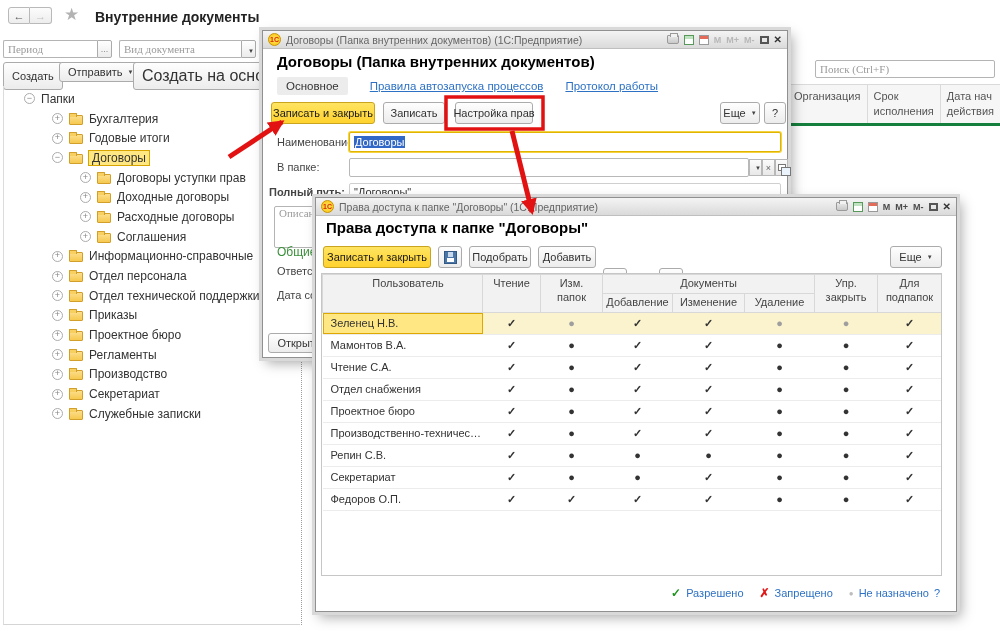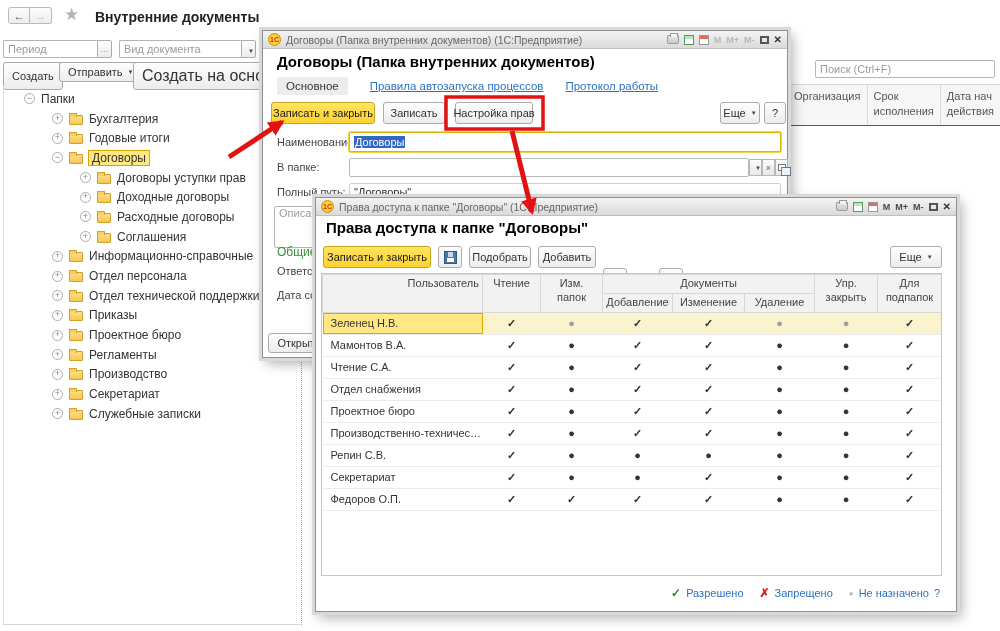--- a/index.html
+++ b/index.html
@@ -7,33 +7,33 @@
   .abs { position:absolute; }
   #stage { position:relative; width:1000px; height:631px; background:#fff; }
 
   
   .btn { display:inline-flex; align-items:center; justify-content:center; border:1px solid #ABABAB;
          border-radius:3px; background:linear-gradient(#FEFEFE,#ECECEC); font-size:11px; color:#333;
          padding:0 8px; height:22px; cursor:default; white-space:nowrap; }
   .btn-yellow { background:linear-gradient(#FFE461,#FFD22E); border-color:#C9A41E; font-weight:normal; color:#1a1a1a; }
   .caret:after { content:"▼"; font-size:6px; color:#444; margin-left:5px; position:relative; top:0px; }
   .tb-input { border:1px solid #B4B4B4; border-radius:2px; background:#fff; font-size:11px; color:#333;
-              font-family:Liberation Sans, sans-serif; padding:0 4px; }
+              font-family:Liberation Serif, serif; padding:0 4px; }
   .tb-input::placeholder { color:#9B9B9B; }
 
   
   .navpair { display:flex; }
   .navbtn { width:22px; height:17px; border:1px solid #B9B9B9; background:linear-gradient(#FCFCFC,#EDEDED);
             display:flex; align-items:center; justify-content:center; font-size:11px; }
   .navbtn.first { border-radius:3px 0 0 3px; color:#555; }
   .navbtn.second { border-radius:0 3px 3px 0; border-left:none; color:#C0C0C0; }
   .star { color:#B3B3B3; font-size:17px; }
   .main-title { font-size:14px; font-weight:bold; color:#222; }
 
-  .list-header { display:flex; border-top:1px solid #DADADA; border-bottom:1px solid #15803d; background:#F6F6F6; height:42px; }
+  .list-header { display:flex; border-top:1px solid #DADADA; border-bottom:3px solid #15803d; background:#F6F6F6; height:42px; }
   .list-header .cell { border-right:1px solid #DADADA; font-size:11px; color:#555; padding:4px 6px; white-space:pre-line; line-height:1.35; }
 
   
   #tree { border-left:1px solid #DCDCDC; border-bottom:1px solid #D5D5D5;padding-left:14px; }
   .trow { height:19.7px; display:flex; align-items:center; gap:6px; font-size:12px; color:#333; }
   .ind0 { padding-left:6px; } .ind1 { padding-left:34px; } .ind2 { padding-left:62px; }
   .exp { width:11px; height:11px; border:1px solid #ABABAB; border-radius:50%; color:#888; flex:none;
          display:flex; align-items:center; justify-content:center; font-size:9px; line-height:1; background:#fff; }
   .exp.plus:after { content:"+"; position:relative; top:-0.5px; }
   .exp.minus:after { content:"−"; position:relative; top:-0.5px; }
@@ -270,21 +270,21 @@
     <div class="abs lbl" style="left:14px; top:130px;">В папке:</div>
     <div class="abs field-box" style="left:86px; top:127px; width:400px; height:19px;"></div>
     <div class="abs combo-btn" style="left:486px; top:128px;">
         <span class="caret" style="margin:0;"></span>
       </div>
     <div class="abs combo-btn" style="left:499px; top:128px; font-size:9px;">×</div>
     <div class="abs combo-btn" style="left:512px; top:128px;">
         <span class="ic-open"></span>
       </div>
 
-    <div class="abs lbl" style="left:14px; top:155px;">Полный путь:</div>
+    <div class="abs lbl" style="left:6px; top:155px;font-weight:bold;">Полный путь:</div>
     <div class="abs field-box" style="left:86px; top:152px; width:432px; height:18px; border-color:#CFCFCF;">"Договоры"</div>
 
     <textarea class="abs tb-input" style="left: 11px; top: 175px; width: 507px; height: 42px; resize: none;" placeholder="Описание"></textarea>
 
     <div class="abs green-head" style="left:14px; top:214px;">Общие сведения</div>
     <div class="abs lbl" style="left:14px; top:234px;">Ответственный:</div>
     <div class="abs lbl" style="left:14px; top:258px;">Дата создания:</div>
     <div class="abs btn" style="left:5px; top:302px; width:62px; height:20px;">Открыть</div>
   </div>
 
@@ -330,21 +330,21 @@
             <col style="width:58px">
             <col style="width:62px">
             <col style="width:70px">
           <col style="width:72px">
             <col style="width:70px">
             <col style="width:63px">
             <col style="width:64px">
         </colgroup>
         <thead>
           <tr>
-            <th rowspan="2" style="text-align:right; padding-left:14px; vertical-align:top;">Пользователь</th>
+            <th rowspan="2" style="text-align:center; padding-left:14px; vertical-align:top;">Пользователь</th>
             <th rowspan="2" style="vertical-align:top;">Чтение</th>
             <th rowspan="2" style="vertical-align:top;">Изм. папок</th>
             <th colspan="3">Документы</th>
             <th rowspan="2" style="vertical-align:top;">Упр. закрыть</th>
             <th rowspan="2" style="vertical-align:top;">Для подпапок</th>
           </tr>
           <tr>
             <th>Добавление</th>
             <th>Изменение</th>
             <th>Удаление</th>

